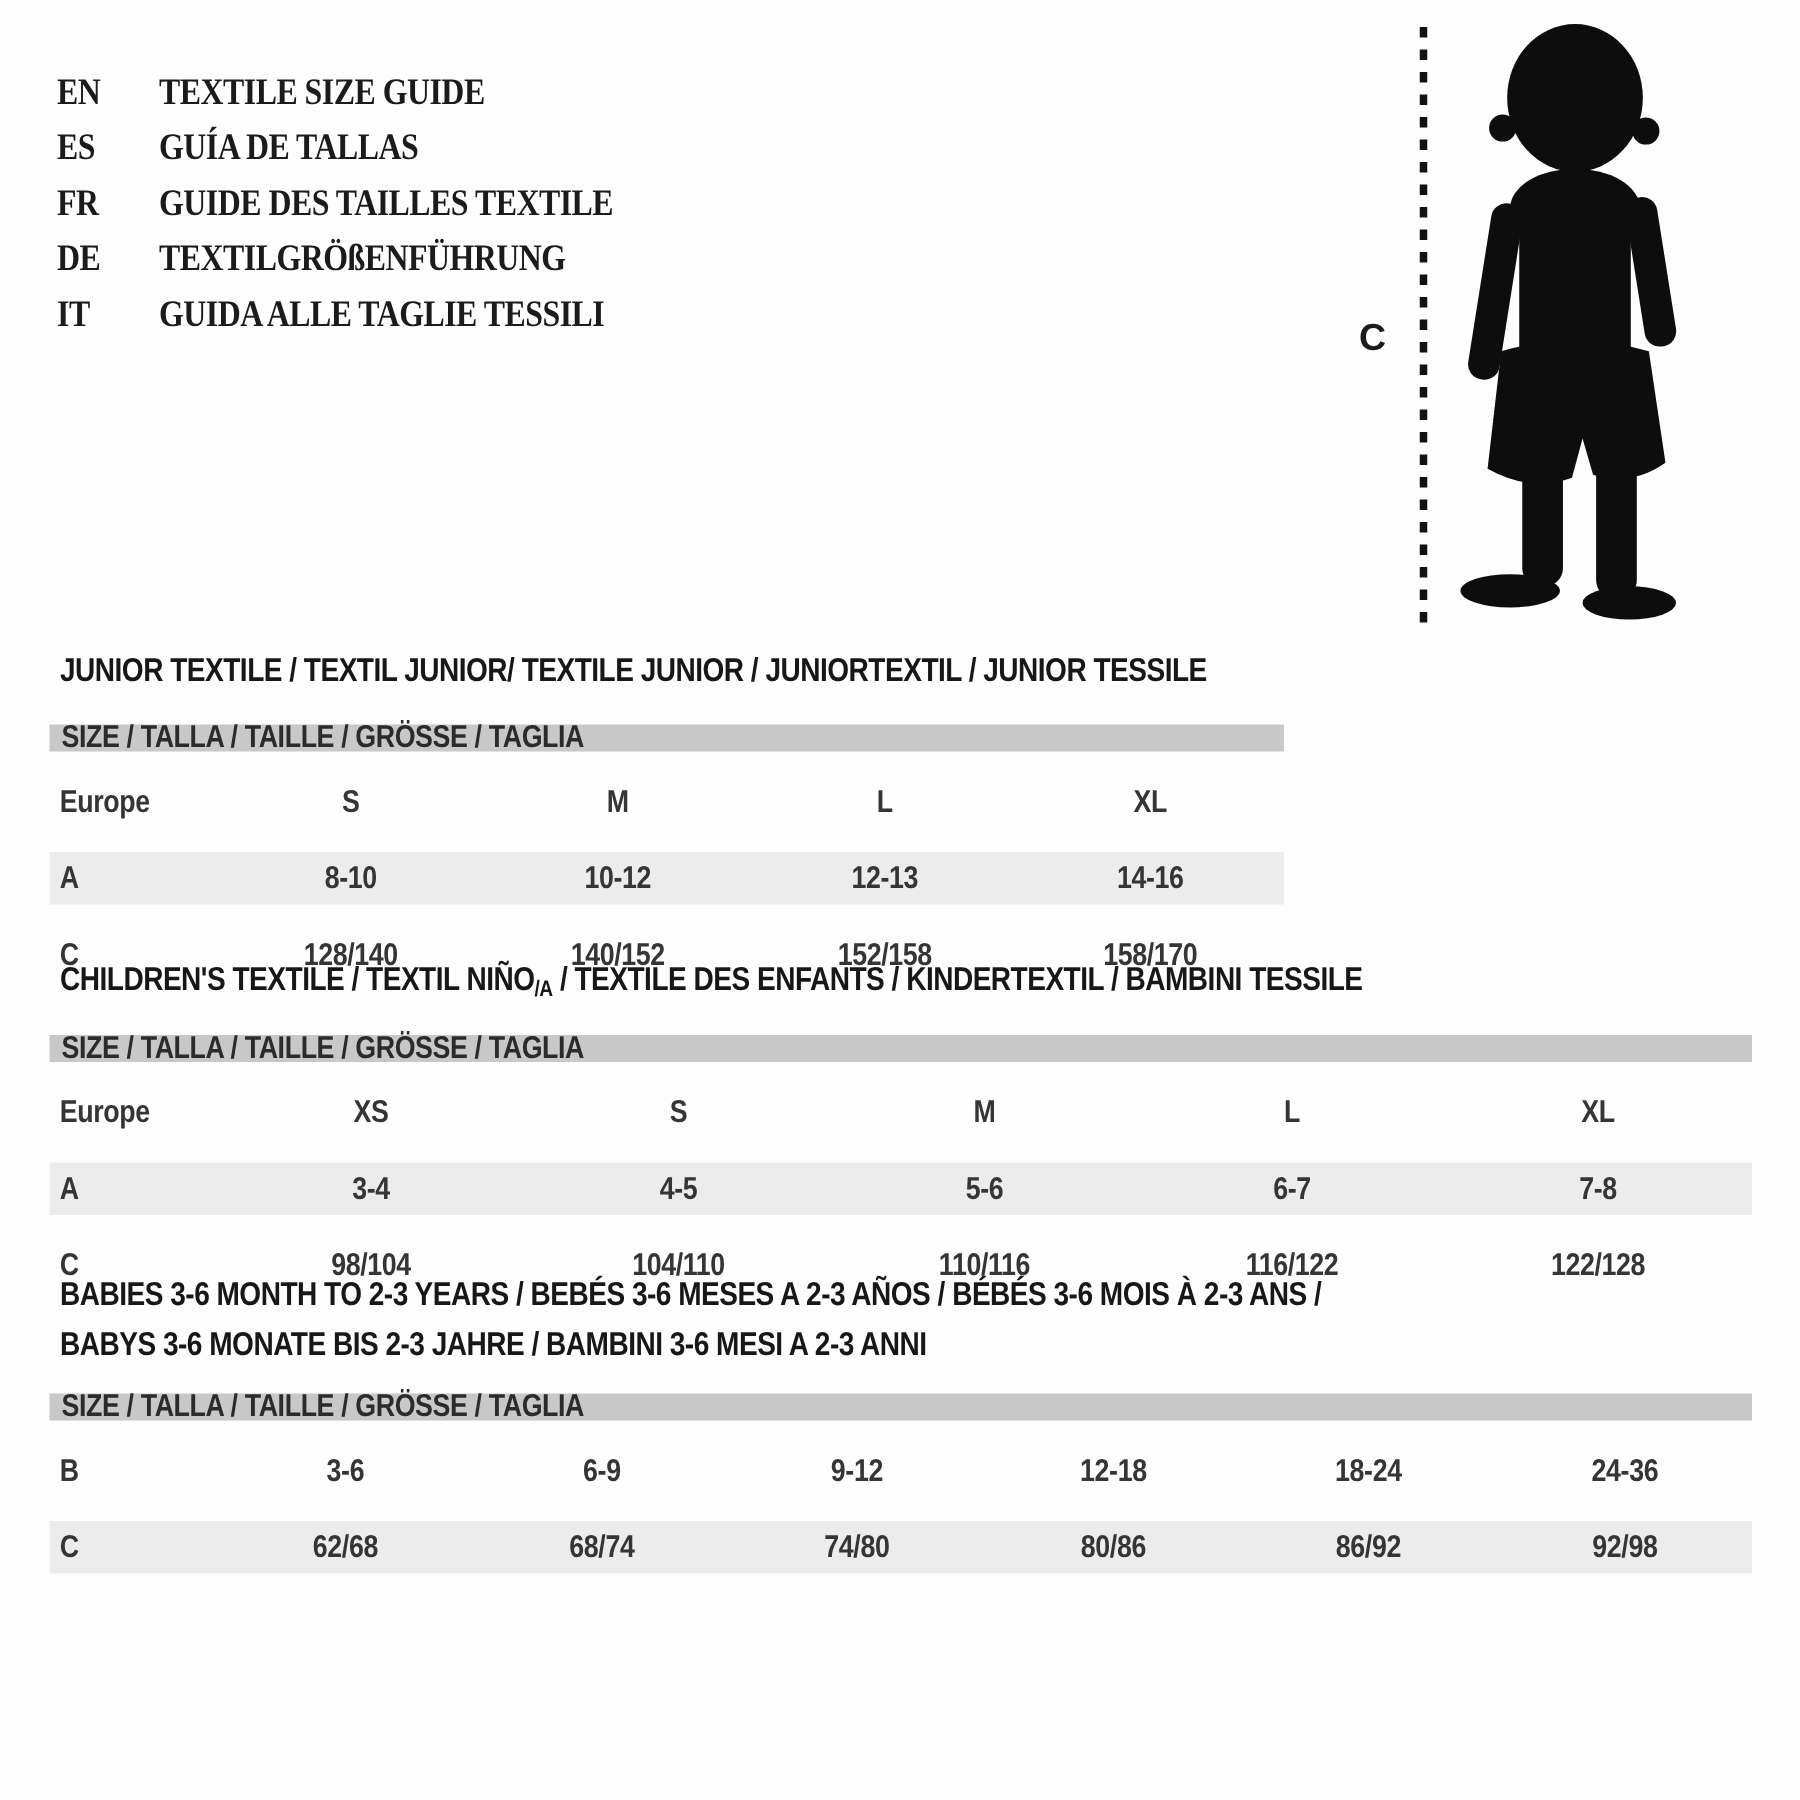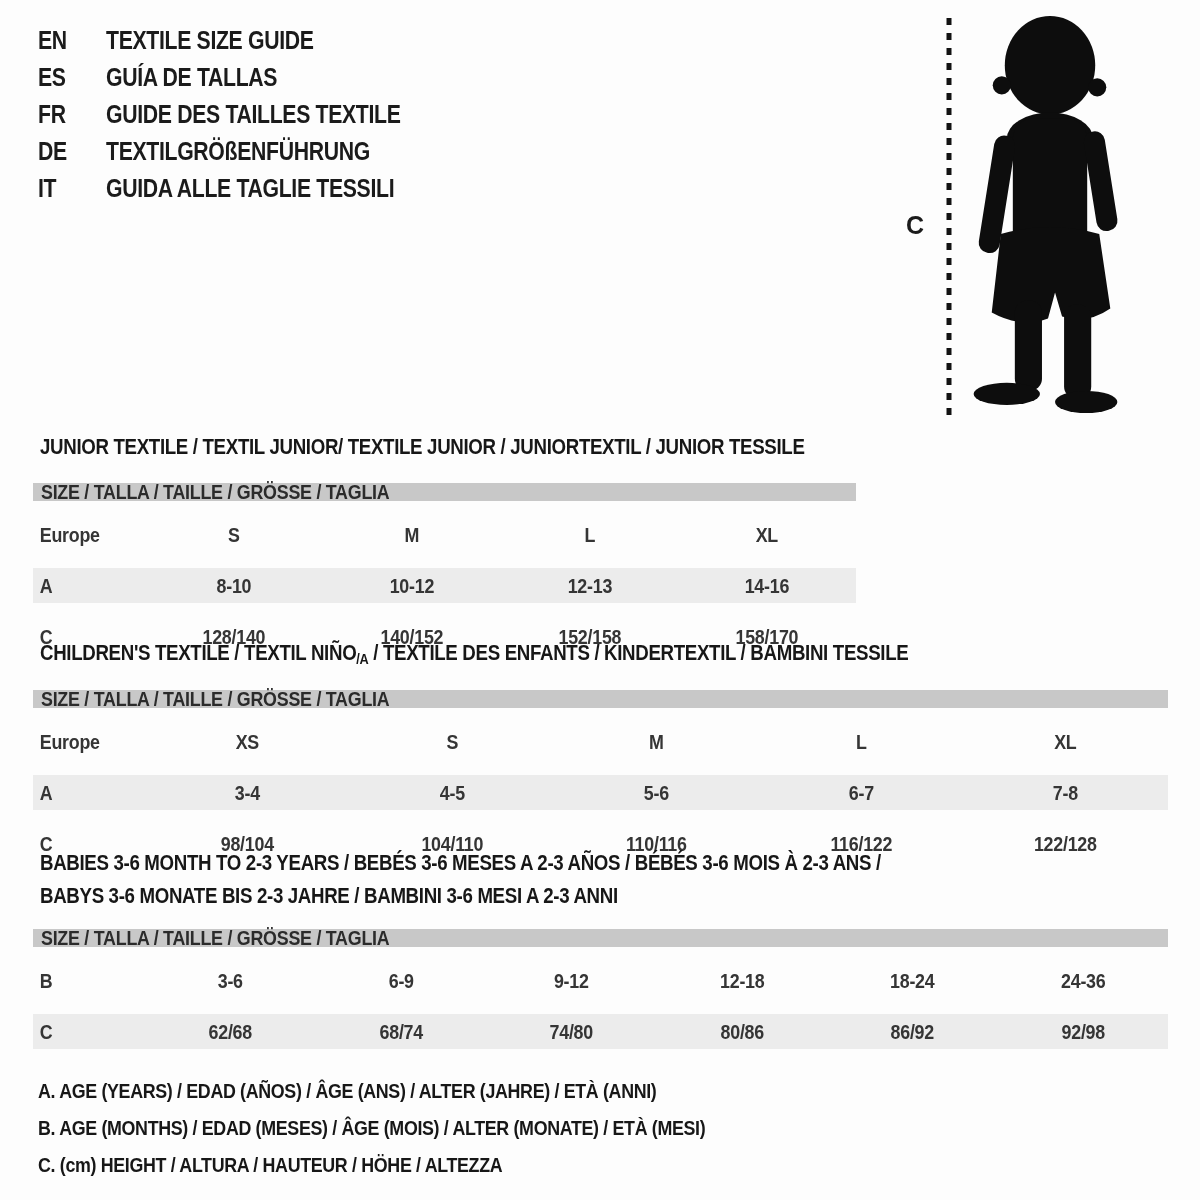--- a/index.html
+++ b/index.html
@@ -7,21 +7,21 @@
     position:relative; width:1200px; height:1200px;
     background:#fdfdfd; overflow:hidden;
     font-family:"Liberation Sans","DejaVu Sans",sans-serif;
     color:#1b1b1b;
     -webkit-font-smoothing:antialiased;
   }
   
   .sqz { transform:scaleX(.85); transform-origin:0 50%; white-space:nowrap; display:inline-block; }
 
   
-  .langs { position:absolute; left:38px; top:22px; }
+  .langs { position:absolute; left:38px; top:43px;font-family:Liberation Serif, serif; }
   .lang-row {
     display:flex; height:37px; align-items:center;
     font-size:25px; font-weight:700; letter-spacing:-.4px;
     transform:scaleX(.85); transform-origin:0 50%; white-space:nowrap;
   }
   .lang-code { width:80px; }
 
   
   .dash-line { position:absolute; left:946px; top:16px; }
   .height-marker {
@@ -191,19 +191,14 @@
       <span class="tbl-label">C</span>
       <span class="tbl-cell">62/68</span>
       <span class="tbl-cell">68/74</span>
       <span class="tbl-cell">74/80</span>
       <span class="tbl-cell">80/86</span>
       <span class="tbl-cell">86/92</span>
       <span class="tbl-cell">92/98</span>
     </div>
   </div>
 
-  <div class="legend">
-    <div class="legend-line">A. AGE (YEARS) / EDAD (AÑOS) / ÂGE (ANS) / ALTER (JAHRE) / ETÀ (ANNI)</div>
-    <div class="legend-line">B. AGE (MONTHS) / EDAD (MESES) / ÂGE (MOIS) / ALTER (MONATE) / ETÀ (MESI)</div>
-    <div class="legend-line">C. (cm) HEIGHT / ALTURA / HAUTEUR / HÖHE / ALTEZZA</div>
-  </div>
 
 </div>
 
 </body></html>

